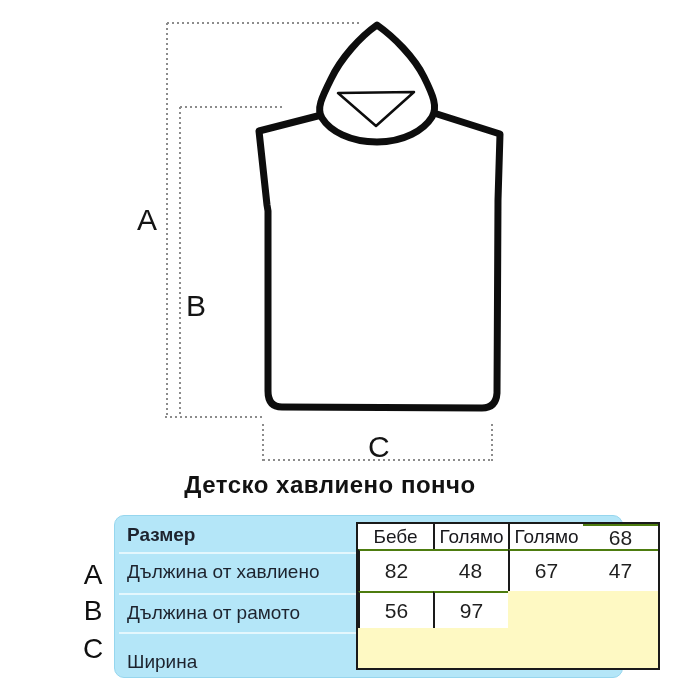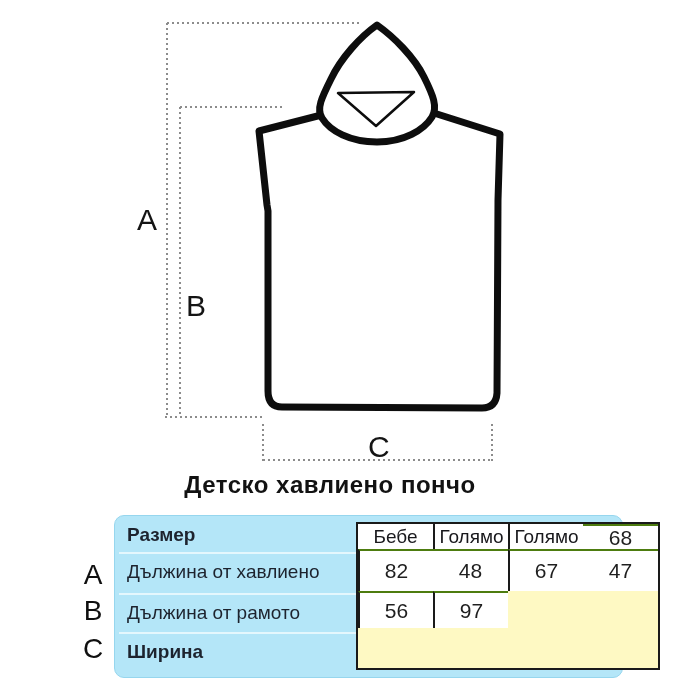--- a/index.html
+++ b/index.html
@@ -23,21 +23,21 @@
   .row-sep{position:absolute;left:4px;width:240px;height:2px;background:#e4f7fd;}
   .sep-1{top:36px;}
   .sep-2{top:77px;}
   .sep-3{top:116px;}
   .panel-lbl{
     position:absolute;left:12px;font-size:19px;color:#1d232e;white-space:nowrap;
   }
   .lbl-header{top:8px;font-weight:bold;}
   .lbl-a{top:45px;}
   .lbl-b{top:86px;}
-  .lbl-c{top:125px;font-weight:bold;}
+  .lbl-c{top:135px;}
   
   .white-table{
     position:absolute;left:356px;top:522px;width:304px;
     border:2px solid #1a1a1a;background:#fef9c3;box-sizing:border-box;
     display:grid;grid-template-columns:1fr 1fr 1fr 1fr;
     grid-template-rows:25px 42px 37px 40px;
   }
   .cell{
     display:flex;align-items:center;justify-content:center;
     border-left:2px solid #1a1a1a;border-top:2px solid #4d7c0f;

